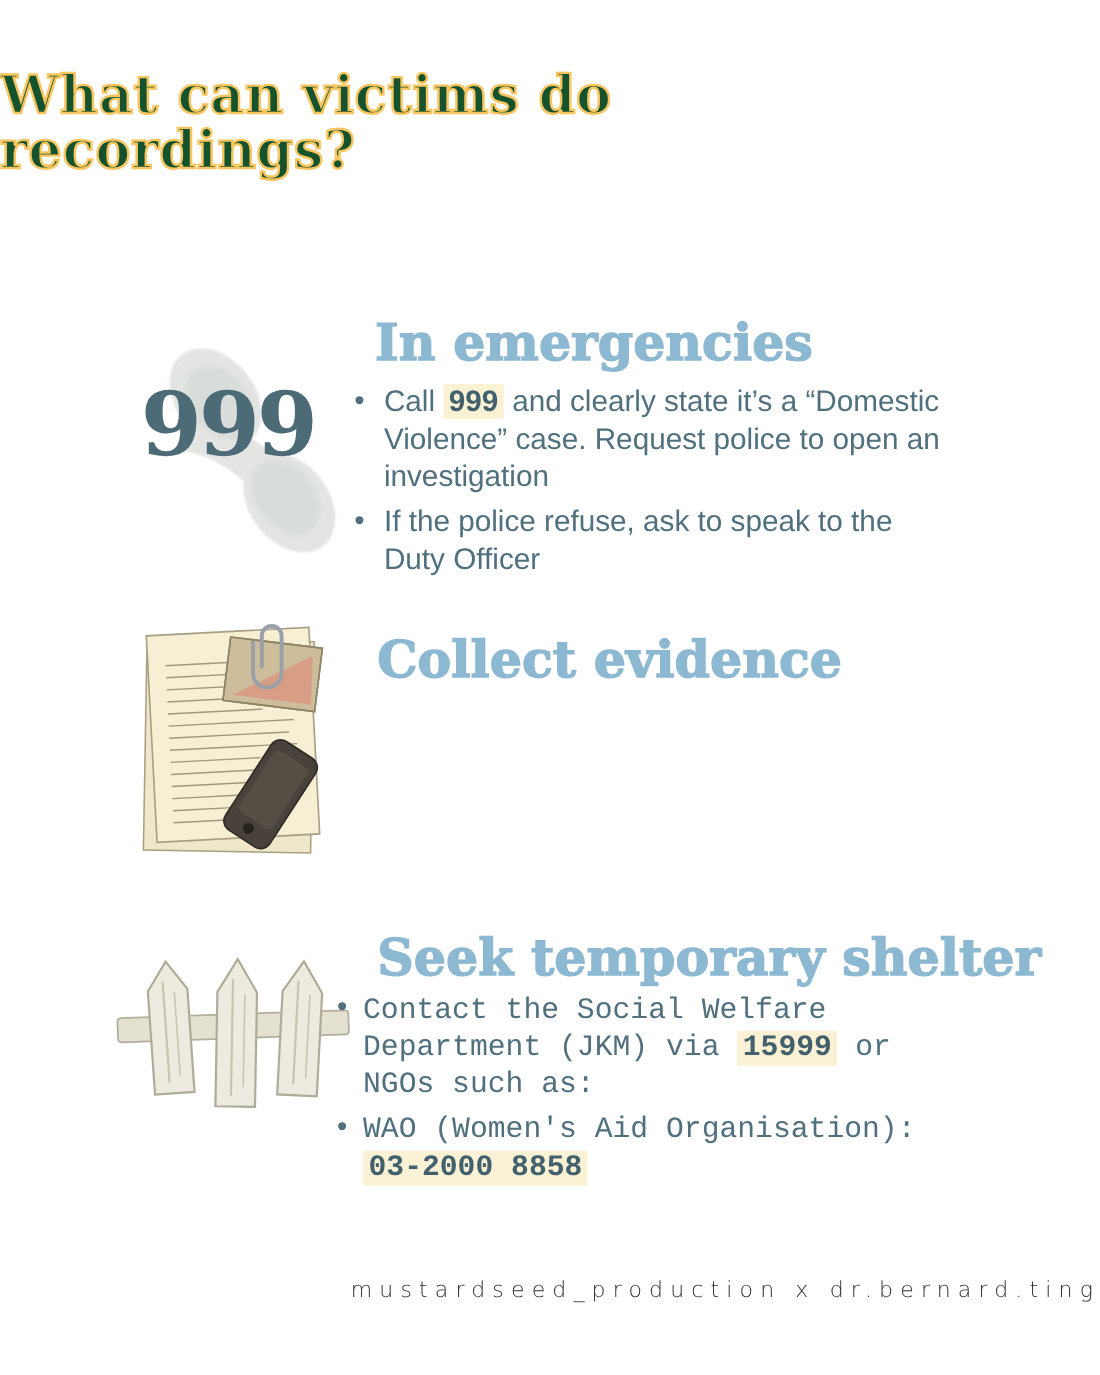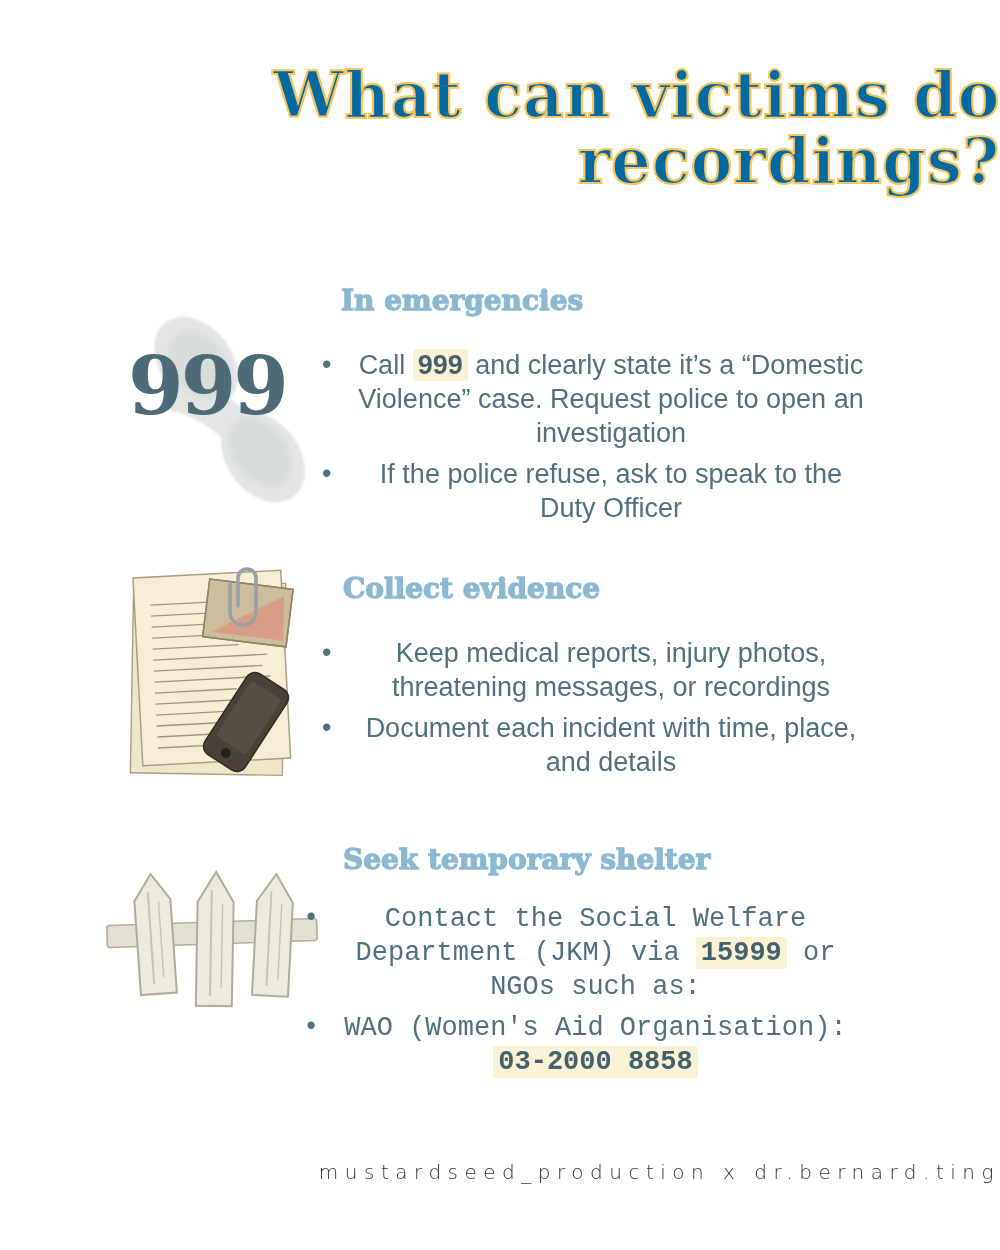--- a/index.html
+++ b/index.html
@@ -7,42 +7,41 @@
   .page {
     position:relative;
     width:1000px; height:1250px;
     background:#ffffff;
     overflow:hidden;
     font-family:"Liberation Sans", sans-serif;
   }
   
   .title {
     position:absolute; top:62px; left:0; width:100%;
-    text-align:right;
+    text-align:left;
     font-family:"DejaVu Serif", serif;
     font-weight:bold;
-    font-size:63px; line-height:1.05;
-    color:#0369a1;
+    font-size:48px; line-height:1.05;
+    color:#14532d;
     -webkit-text-stroke:2.2px #F8C55E;
     letter-spacing:0.5px;
   }
   .title .tline { display:block; }
   
   .section-heading {
     position:absolute;
     font-family:"DejaVu Serif", serif;
     font-weight:bold;
-    font-size:28px; line-height:1.1;
+    font-size:46px; line-height:1.1;
     color:#8CB8D2;
     -webkit-text-stroke:1.3px #8CB8D2;
   }
   .bullets {
     position:absolute;
     list-style:none;
-    text-align:center;
   }
   .bullets li {
     position:relative;
     padding-left:34px;
     margin-bottom:7px;
     font-size:27px; line-height:1.26;
     color:#50707E;
   }
   .bullets li::before {
     content:"\2022";
@@ -139,24 +138,20 @@
       <path d="M120 44 V16 a9 9 0 0 1 18 0 v34 a13 13 0 0 1 -26 0 V22" fill="none" stroke="#99a0a8" stroke-width="3.6" stroke-linecap="round"></path>
 
       <g transform="rotate(33 128 160)">
         <rect x="104" y="112" width="48" height="96" rx="10" fill="#49423b" stroke="#2e2a25" stroke-width="1.5"></rect>
         <rect x="110" y="122" width="36" height="66" rx="4" fill="#564e45"></rect>
         <circle cx="128" cy="197" r="5" fill="#26221e"></circle>
       </g>
     </svg>
   </div>
   <h2 class="section-heading" style="left:343px; top:574px;">Collect evidence</h2>
-  <ul class="bullets" style="left:315px; top:636px; width:558px;">
-      <li><span>Keep medical reports, injury photos, threatening messages, or recordings</span></li>
-      <li><span>Document each incident with time, place, and details</span></li>
-    </ul>
 
   <div class="icon-box" style="left:103px; top:858px; width:218px; height:158px;">
     <svg width="218" height="158" viewBox="0 0 218 158">
 
       <g transform="rotate(-2 109 75)">
         <rect x="4" y="64" width="210" height="22" fill="#e4e0d2" stroke="#b3ae9c" stroke-width="1.6" rx="3"></rect>
       </g>
 
       <g stroke="#b0ab99" stroke-width="2" fill="#edebe0">
         <g transform="rotate(-4 52 80)">

